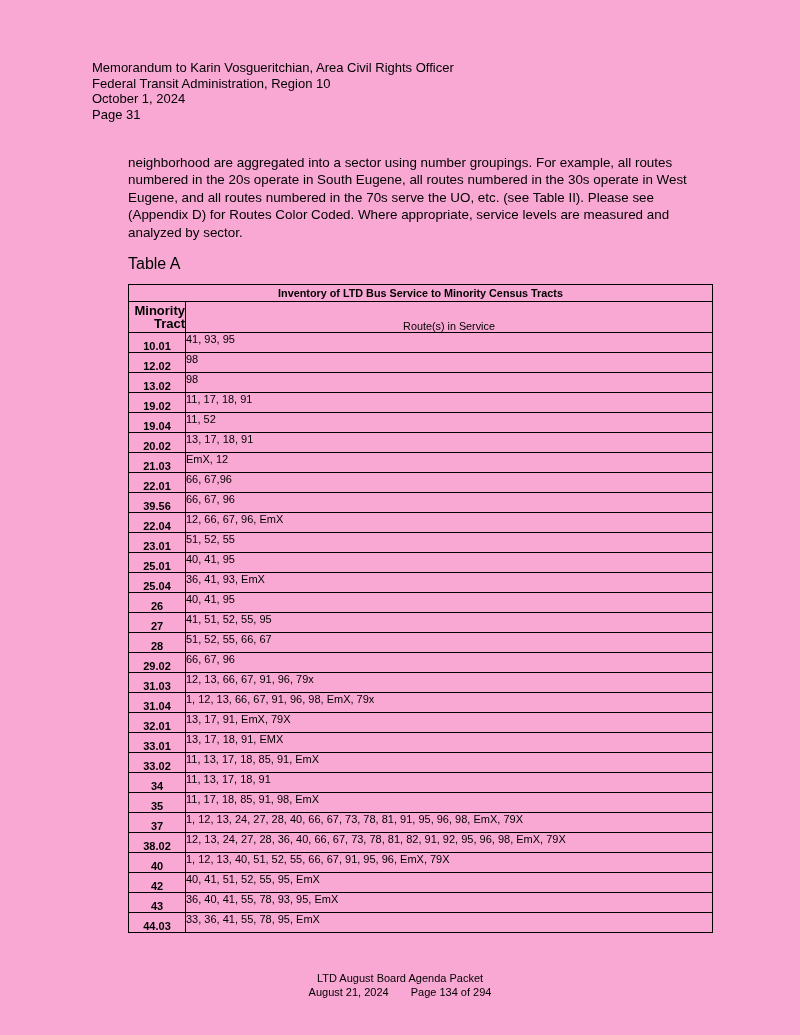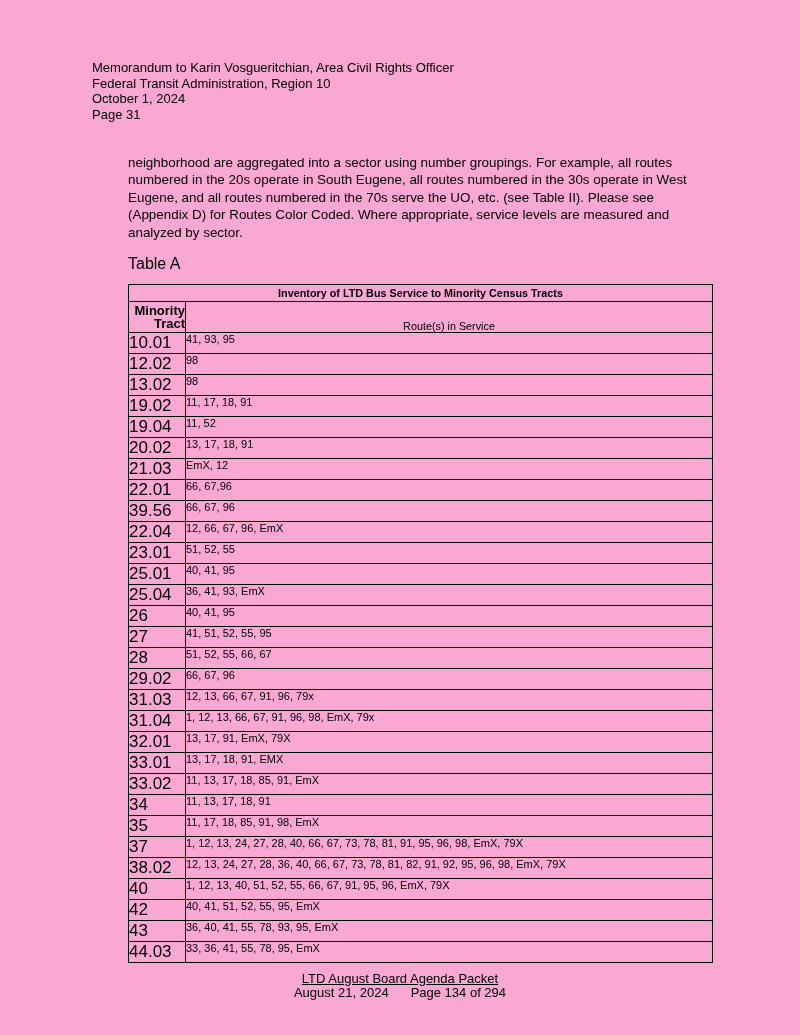--- a/index.html
+++ b/index.html
@@ -73,44 +73,44 @@
     vertical-align: middle;
   }
   .hdr-routes {
     font-weight: normal;
     text-align: center;
     font-size: 10.8px;
     vertical-align: bottom;
     padding-bottom: 2px;
   }
   .tract-cell {
-    text-align: left;
+    text-align: center;
     height: 20px;
-    font-size: 17px;
+    font-size: 11px;
     vertical-align: bottom;
     padding-bottom: 3px;
+    font-weight: bold;
   }
   .routes-cell {
     text-align: left;
     padding-left: 6px;
     font-size: 11px;
     vertical-align: top;
     padding-top: 2px;
     margin-left: 7px;
   }
   .doc-footer {
     position: absolute;
     left: 0;
     top: 972px;
     width: 800px;
     text-align: center;
-    font-size: 13px;
+    font-size: 11px;
     line-height: 13.5px;
     color: #000;
-    text-decoration: underline;
   }
   .footer-line2 span { display: inline-block; }
   .footer-gap { width: 22px; }
 </style>
 </head>
 <body>
 
 <div class="page">
 
   <div class="doc-header">

